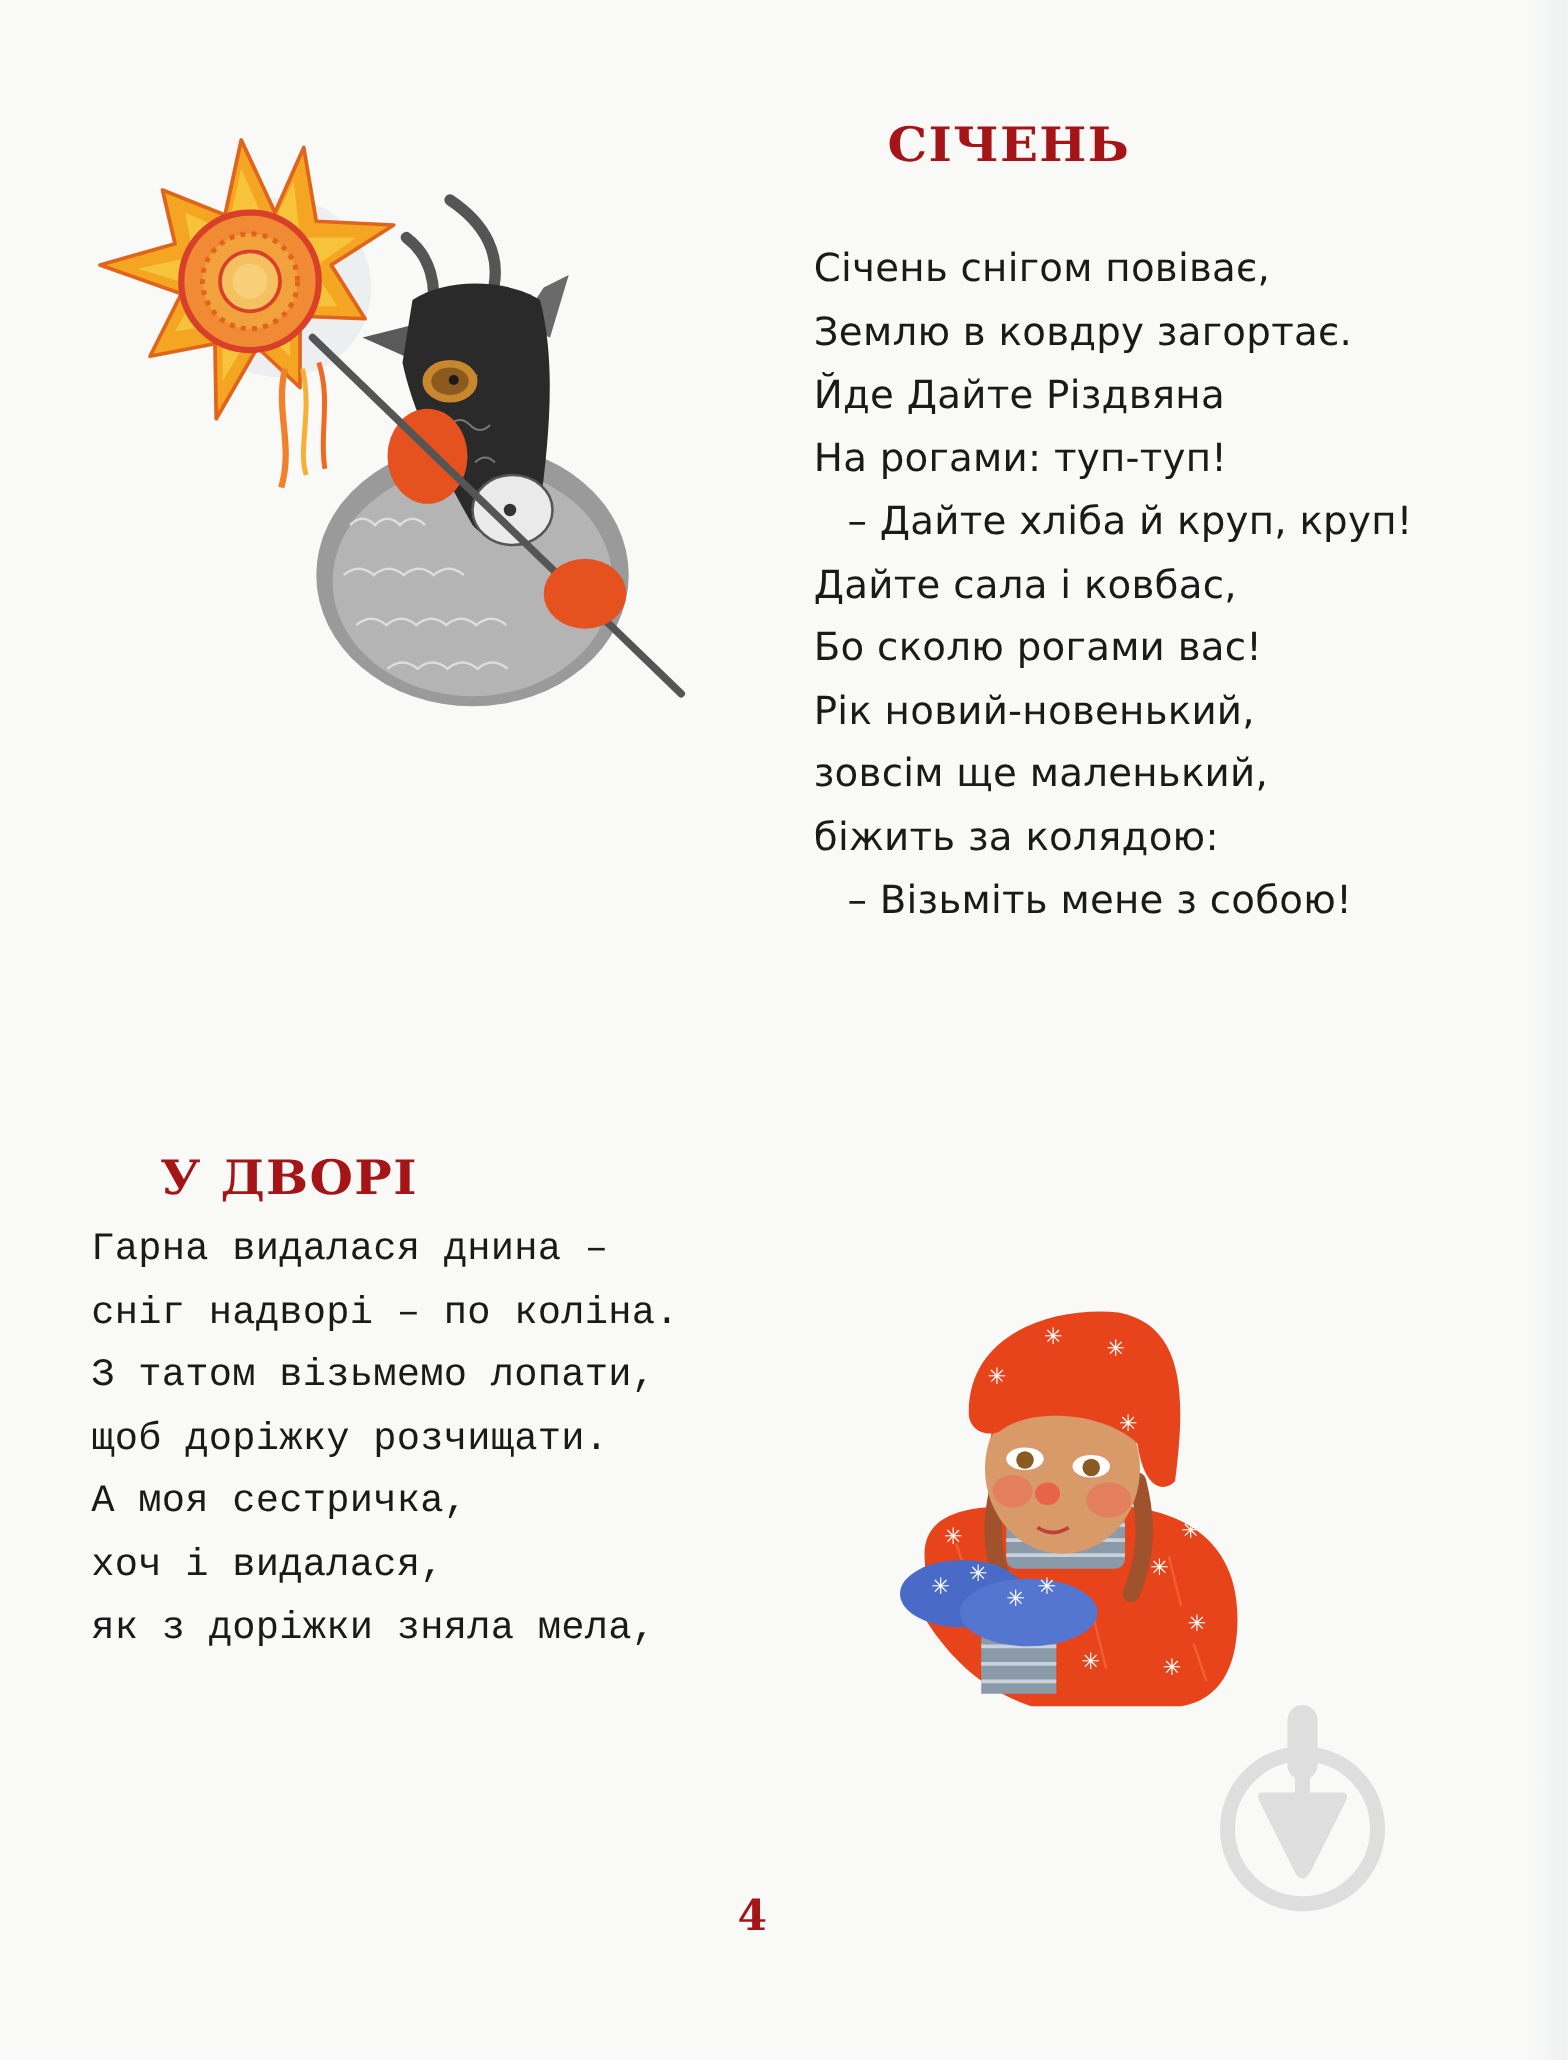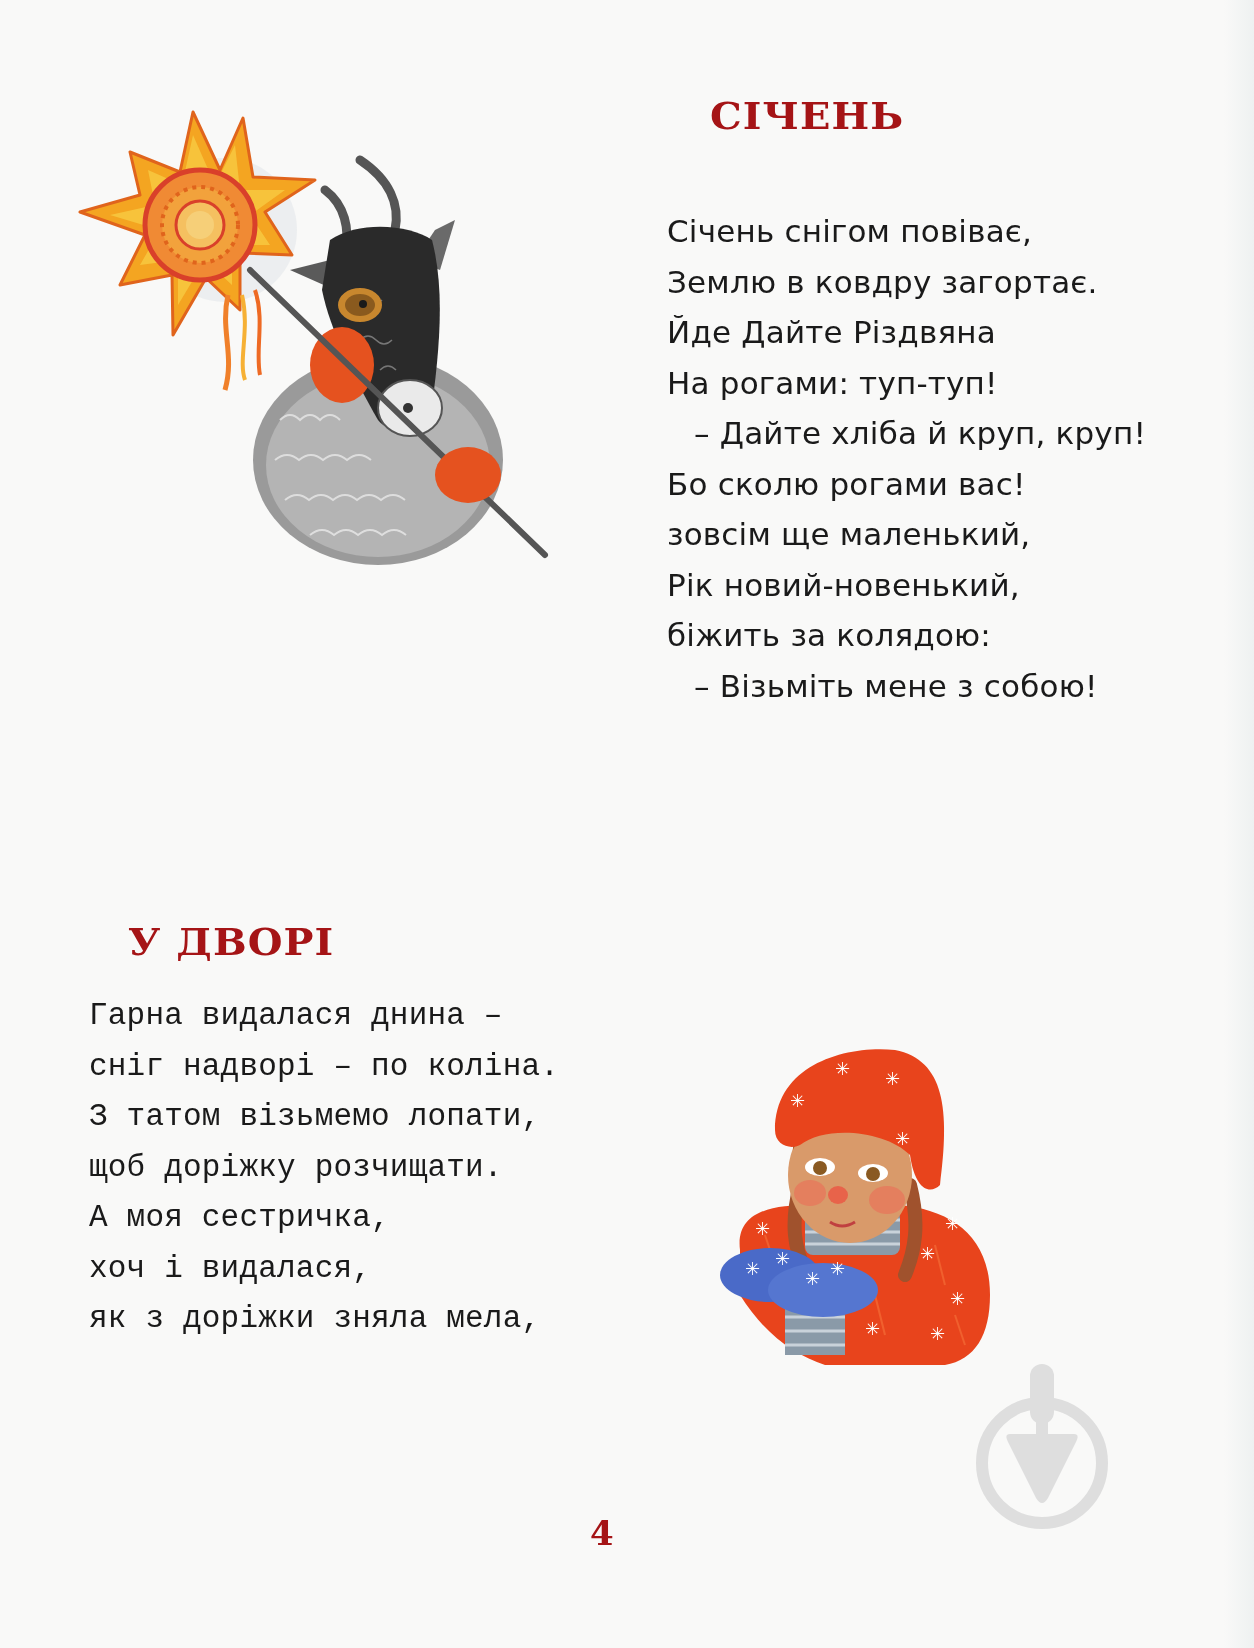--- a/index.html
+++ b/index.html
@@ -23,21 +23,21 @@
     line-height: 40px;
     transform: scaleX(1.05);
     transform-origin: left center;
   }
   .poem {
     position: absolute;
     font-family: "DejaVu Sans", sans-serif;
     font-size: 31px;
     line-height: 50.5px;
     letter-spacing: 0.2px;
-    margin: 16px; padding: 0; list-style: none;
+    margin: 0; padding: 0; list-style: none;
   }
   .poem li { white-space: nowrap; }
   .poem li.indent { padding-left: 27px; }
   .page-num {
     position: absolute; left: 590px; top: 1513px;
     font-family: "DejaVu Serif", serif; font-weight: bold; font-size: 34px;
   }
   .illus { position: absolute; }
   .watermark { position: absolute; left: 972px; top: 1362px; width: 140px; height: 170px; }
 </style>
@@ -100,23 +100,24 @@
 </svg>
 
 <div class="title" style="left:710px; top:96px; color:#a51416;">Січень</div>
 
 <ul class="poem" style="left:651px; top:190px;">
   <li>Січень снігом повіває,</li>
   <li>Землю в ковдру загортає.</li>
   <li>Йде Дайте Різдвяна</li>
   <li>На рогами: туп-туп!</li>
   <li class="indent">– Дайте хліба й круп, круп!</li>
+  <li>Дайте сала і ковбас,</li>
   <li>Бо сколю рогами вас!</li>
+  <li>Рік новий-новенький,</li>
   <li>зовсім ще маленький,</li>
-  <li>Рік новий-новенький,</li>
   <li>біжить за колядою:</li>
   <li class="indent">– Візьміть мене з собою!</li>
 </ul>
 
 <div class="title" style="left:128px; top:922px; color:#a51416;">У дворі</div>
 
 <ul class="poem" style="left:73px; top:975px;font-family:Liberation Mono, monospace;">
   <li>Гарна видалася днина –</li>
   <li>сніг надворі – по коліна.</li>
   <li>З татом візьмемо лопати,</li>

